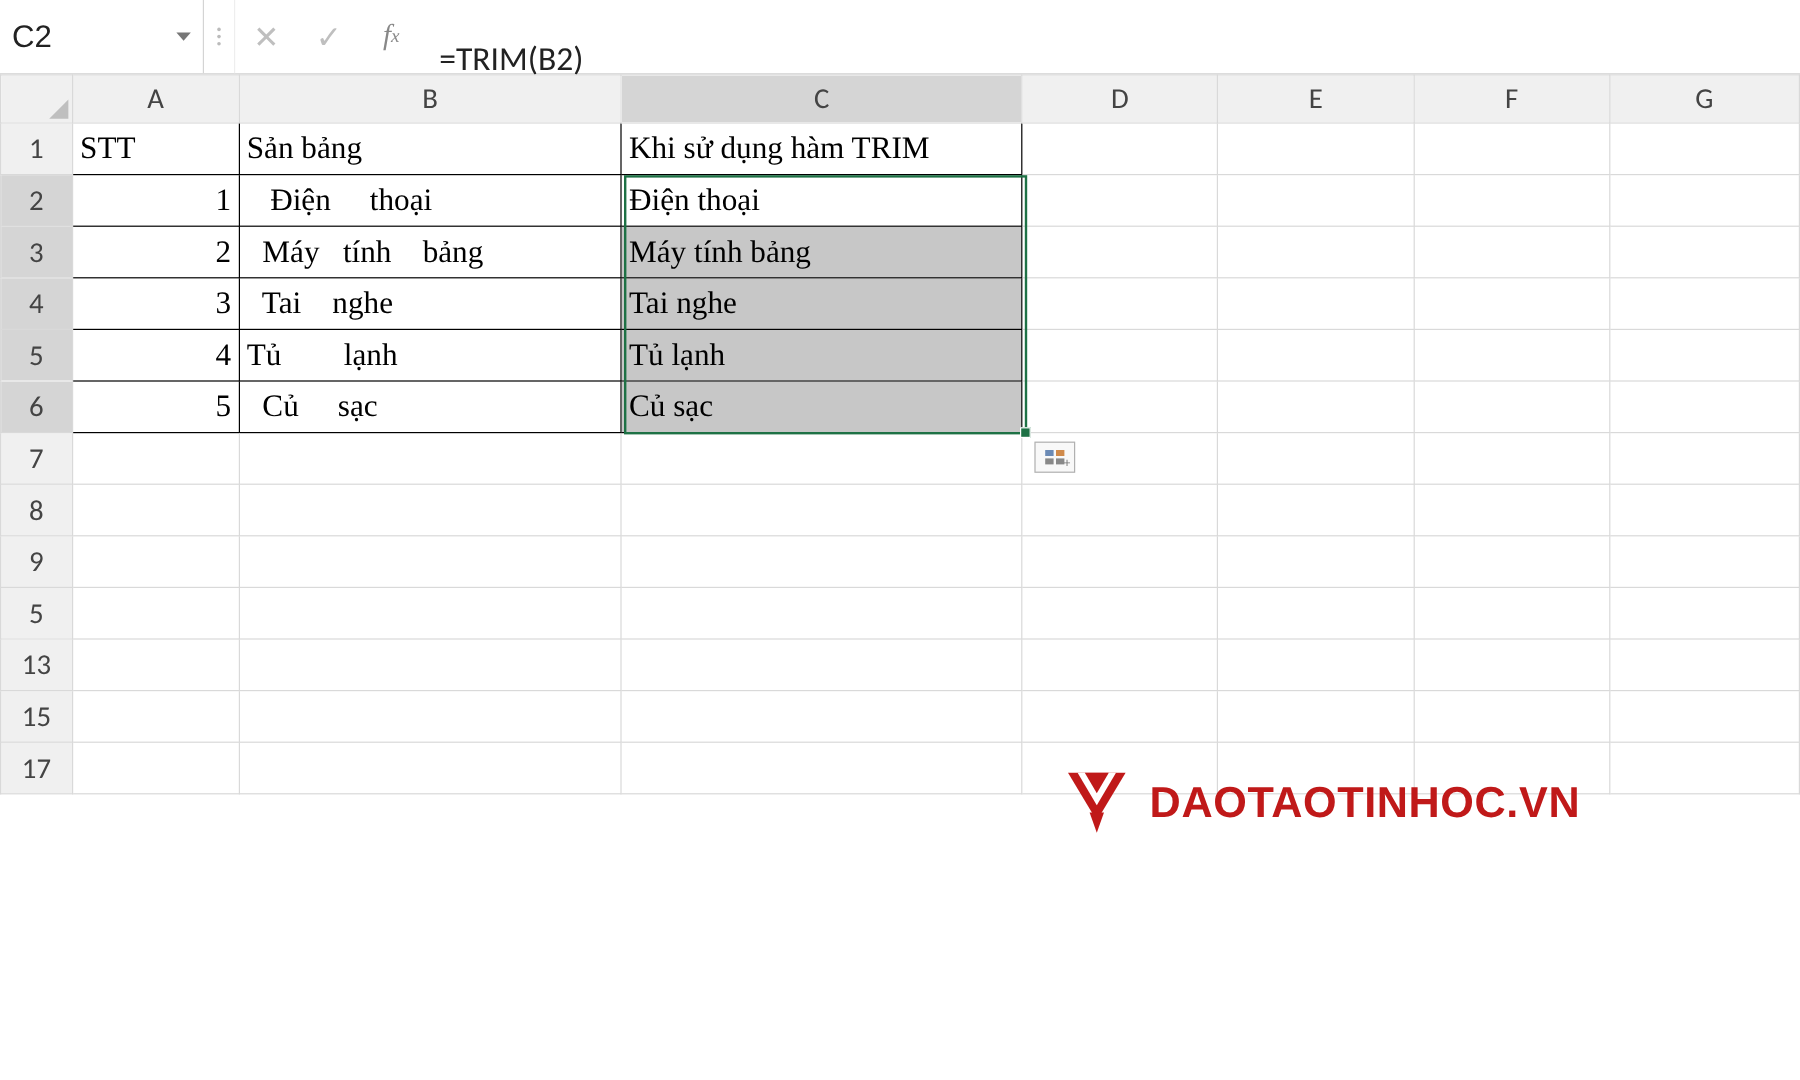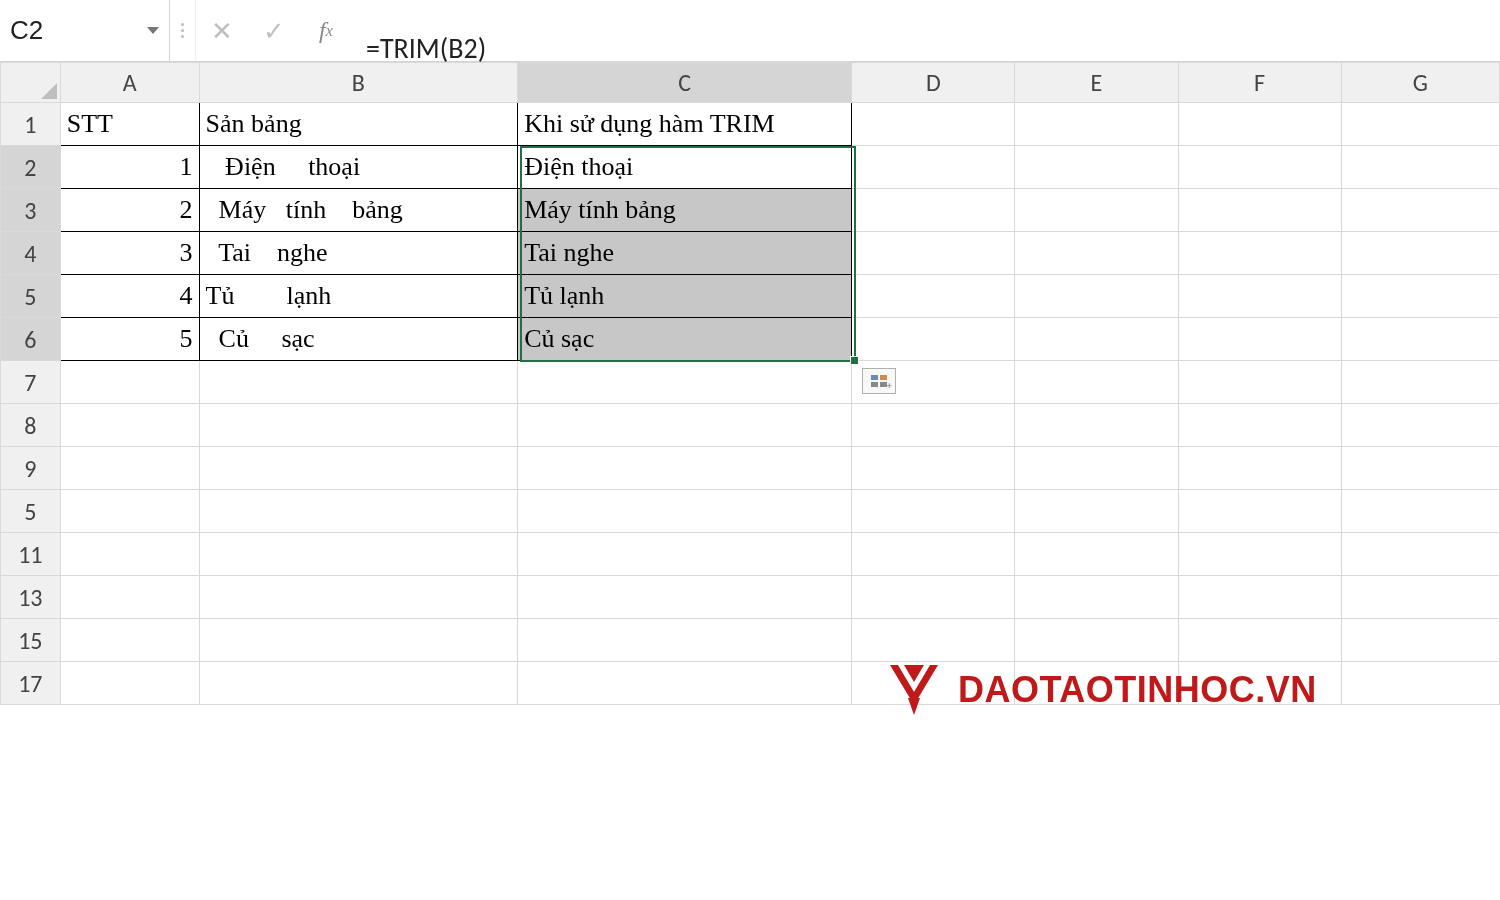--- a/index.html
+++ b/index.html
@@ -184,21 +184,21 @@
     right: 3px; bottom: 2px;
     font-size: 11px;
     color: #777;
     line-height: 1;
   }
 
   
   .watermark {
     position: absolute;
     left: 880px;
-    top: 660px;
+    top: 639px;
     display: flex;
     align-items: center;
     gap: 10px;
   }
   .watermark svg { display: block; }
   .watermark-text {
     font-family: Arial, sans-serif;
     font-weight: 900;
     font-size: 36px;
     letter-spacing: 0.5px;
@@ -353,30 +353,20 @@
           <td class="rowhdr">5</td>
           <td></td>
           <td></td>
           <td></td>
           <td></td>
           <td></td>
           <td></td>
           <td></td>
         </tr>
   <tr>
-          <td class="rowhdr">11</td>
-          <td></td>
-          <td></td>
-          <td></td>
-          <td></td>
-          <td></td>
-          <td></td>
-          <td></td>
-        </tr>
-  <tr>
           <td class="rowhdr">13</td>
           <td></td>
           <td></td>
           <td></td>
           <td></td>
           <td></td>
           <td></td>
           <td></td>
         </tr>
   <tr>

